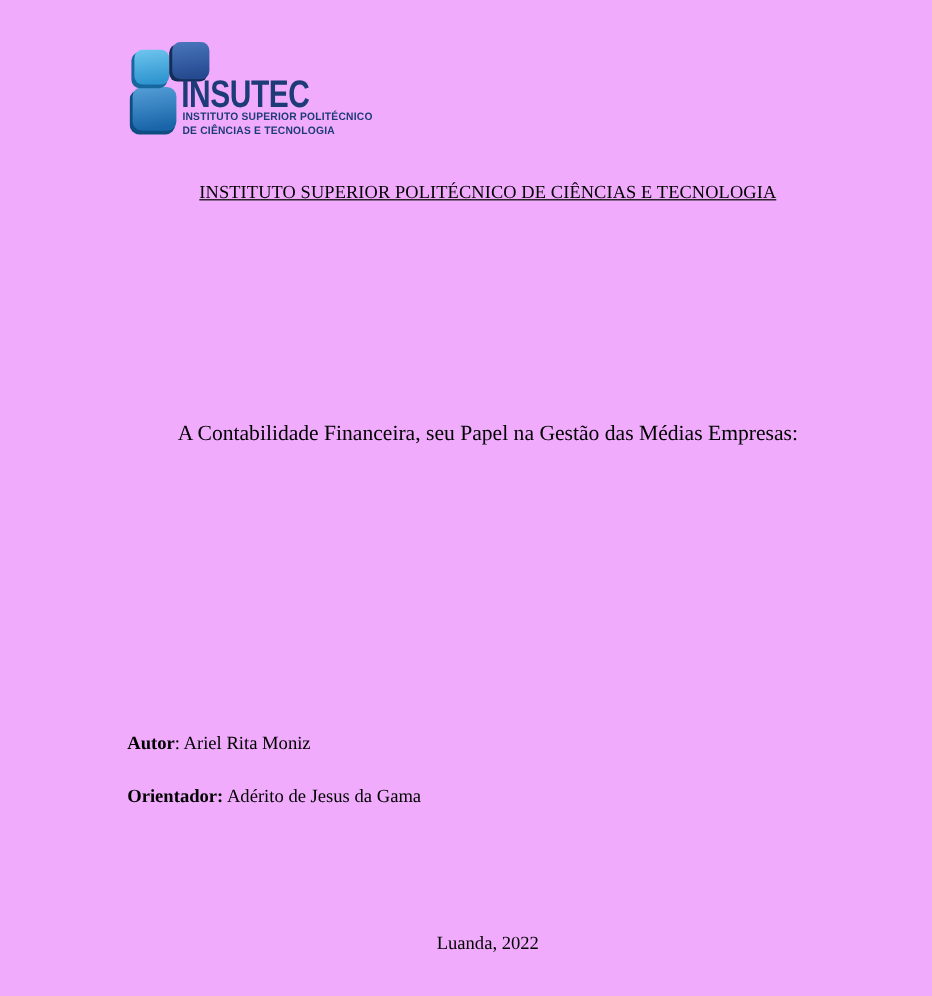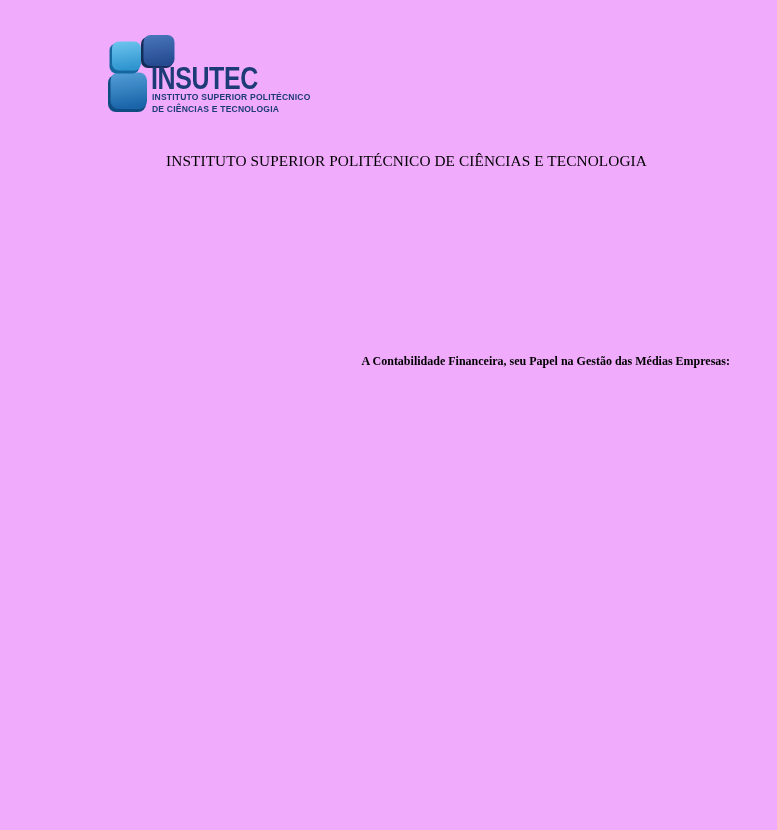--- a/index.html
+++ b/index.html
@@ -60,31 +60,32 @@
   
   .inst {
     position: absolute;
     left: 83px;
     right: 47px;
     top: 149px;
     text-align: center;
     font-size: 15.3px;
     line-height: 24.5px;
     letter-spacing: 0.1px;
+    text-decoration: underline;
   }
 
   
   .titleblk {
     position: absolute;
     left: 83px;
     right: 47px;
     top: 346px;
-    text-align: right;
-    font-weight: bold;
-    font-size: 12px;
+    text-align: center;
+    font-weight: normal;
+    font-size: 18px;
   }
   .titleblk p { line-height: 30px; }
   .t-first { margin: 0 0 15px 0; }
   .t-rest  { margin: 0; }
 
   
   .credits {
     position: absolute;
     left: 106px;
     top: 609px;
@@ -143,15 +144,20 @@
   </div>
 
   <div class="inst">
     <div class="inst-line">INSTITUTO SUPERIOR POLITÉCNICO DE CIÊNCIAS E TECNOLOGIA</div>
   </div>
 
   <div class="titleblk">
     <p class="t-first">A Contabilidade Financeira, seu Papel na Gestão das Médias Empresas:</p>
   </div>
 
+  <div class="credits">
+    <p class="credit"><b>Autor</b><span>: Ariel Rita Moniz</span></p>
+    <p class="credit"><b>Orientador:</b><span> Adérito de Jesus da Gama</span></p>
+  </div>
 
+  <div class="place">Luanda, 2022</div>
 
 </div>
 
 </body></html>

